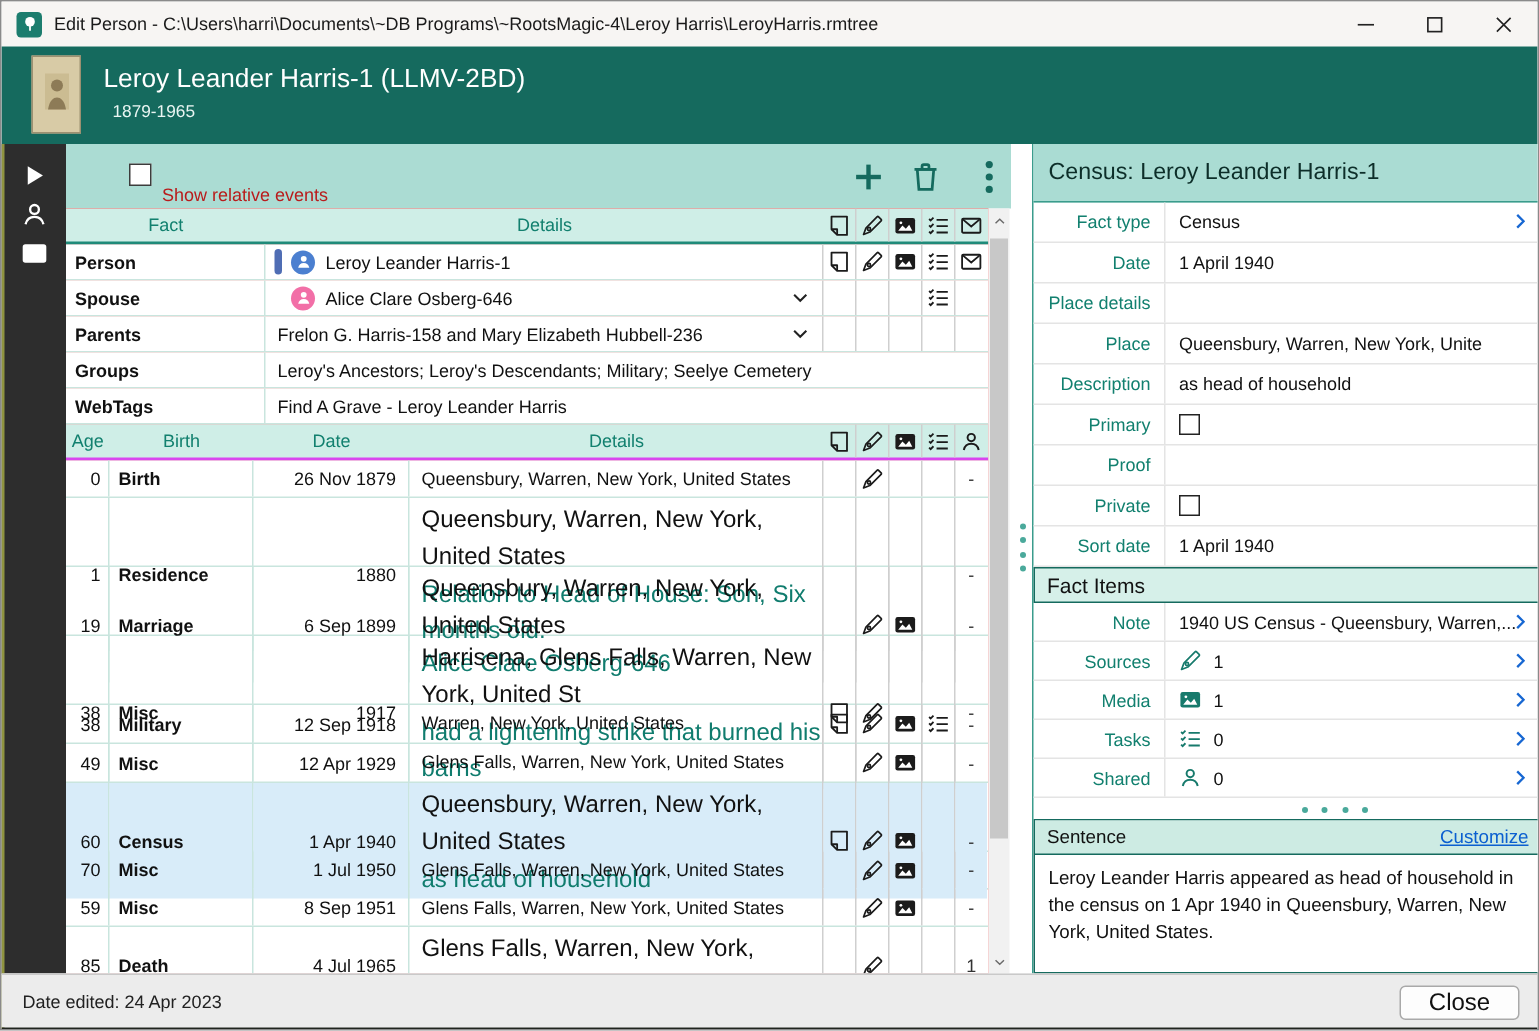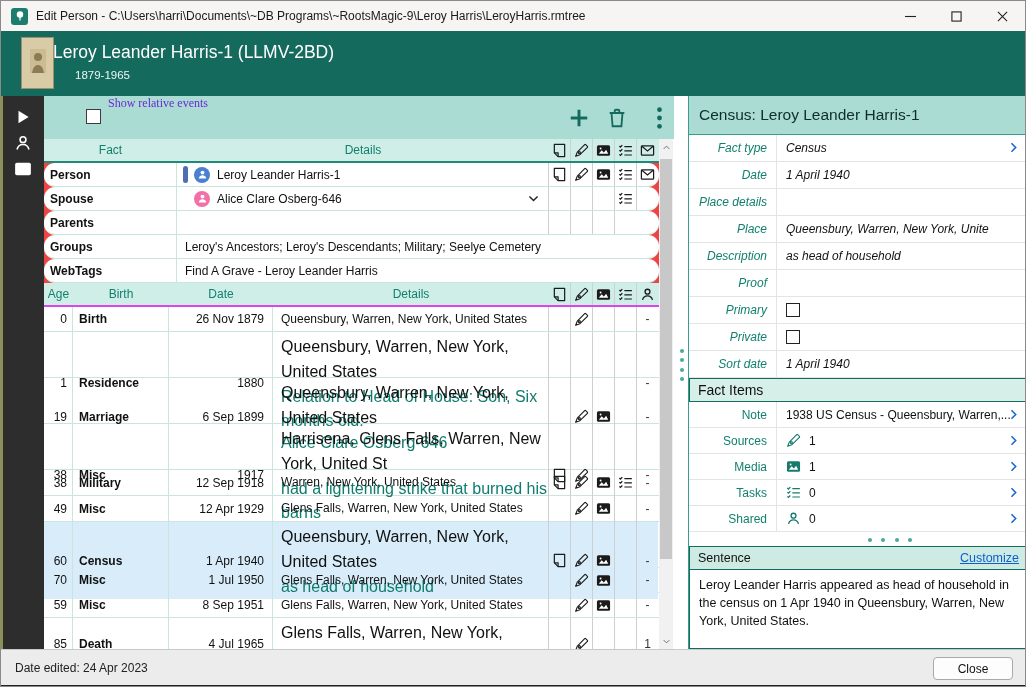--- a/index.html
+++ b/index.html
@@ -12,41 +12,41 @@
   .appicon svg { width:12px; height:12px; }
   .wtitle { margin-left:8px; font-size:12px; color:#1a1a1a; }
   .wbtns { position:absolute; right:0; top:0; height:30px; display:flex; }
   .wbtn { width:46px; height:30px; display:flex; align-items:center; justify-content:center; color:#222; }
   .wbtn svg { width:11px; height:11px; }
 
   
   .pheader { position:absolute; left:0; top:30px; right:0; height:65px; background:#156a5e; }
   .photo { position:absolute; left:20px; top:6px; width:33px; height:52px; background:#d8cba6; border:1px solid #9d9071; display:flex; align-items:center; justify-content:center; }
   .photo svg { width:22px; height:34px; }
-  .pname { position:absolute; left:52px; top:11px; color:#fff; font-size:17.5px; }
+  .pname { position:absolute; left:68px; top:11px; color:#fff; font-size:17.5px; }
   .pyears { position:absolute; left:74px; top:38px; color:#eaf6f3; font-size:11.5px; }
 
   
   .sidebar { position:absolute; left:0; top:95px; width:43px; height:553px; background:#2d2d2d; }
   .sideitem { position:absolute; left:0; width:43px; height:26px; display:flex; align-items:center; justify-content:center; color:#fff; }
   .sideitem svg { width:18px; height:18px; }
   .edgewall { position:absolute; left:0; top:95px; width:2px; height:592px; background:#8f9440; }
 
   
   .toolbar { position:absolute; left:43px; top:95px; width:630px; height:43px; background:#abdcd3; }
   .cb { position:absolute; left:42px; top:13px; width:15px; height:15px; background:#fff; border:1px solid #3c3c3c; }
-  .cblabel { position:absolute; left:64px; top:0; font-size:12px; color:#6d28d9;font-family:Liberation Serif, serif; }
+  .cblabel { position:absolute; left:64px; top:27px; font-size:12px; color:#b91c1c; }
   .tbtn { position:absolute; top:9px; width:26px; height:26px; color:#156a5e; display:flex; align-items:center; justify-content:center; }
   .tbtn svg { width:22px; height:22px; }
   .tbtn.dots svg { width:7px; height:24px; }
 
   
   .tablewrap { position:absolute; left:43px; top:138px; width:615px; height:510px; background:#ef4444; overflow:hidden; }
   .row { display:grid; border-bottom:1px solid #c9e5de; background:#fff; }
-  .prow { grid-template-columns:133px 372px 22px 22px 22px 22px 21px; height:24px;border-radius:11px; }
+  .prow { grid-template-columns:133px 372px 22px 22px 22px 22px 21px; height:24px; }
   .prow.span { grid-template-columns:133px 1fr; }
   .hrow1 { grid-template-columns:133px 372px 22px 22px 22px 22px 21px; height:24px; background:#cfeee7; border-bottom:2px solid #1f8a79; }
   .hrow2 { grid-template-columns:29px 96px 104px 276px 22px 22px 22px 22px 21px; height:24px; background:#cfeee7; border-bottom:2px solid #d946ef; }
   .frow { grid-template-columns:29px 96px 104px 276px 22px 22px 22px 22px 21px; height:25px; }
   .frow.tall { height:46px; }
   .frow.sel > div { background:#d8ecf9; }
   .c { display:flex; align-items:center; font-size:12px; color:#111; overflow:hidden; white-space:nowrap; }
   .hcell { justify-content:center; color:#12806f; font-size:12px; }
   .labelcell { font-weight:bold; padding-left:6px; border-right:1px solid #c9e5de; }
   .detcell { padding-left:5px; border-right:1px solid #cfcfcf; position:relative; }
@@ -72,54 +72,54 @@
   .varrow { position:absolute; left:0; width:14px; height:16px; display:flex; align-items:center; justify-content:center; color:#6a6a6a; }
   .varrow svg { width:9px; height:9px; }
   .vthumb { position:absolute; left:1px; top:20px; width:12px; height:400px; background:#c8c8c8; }
   .splitdots-v { position:absolute; left:679px; top:348px; width:8px; height:32px; display:flex; flex-direction:column; justify-content:space-between; }
   .splitdots-v i, .splitdots-h i { width:4px; height:4px; border-radius:50%; background:#4aa99b; }
   .splitdots-h { position:absolute; left:178px; top:-9px; width:44px; display:flex; justify-content:space-between; }
 
   
   .panel { position:absolute; left:687px; top:95px; width:339px; height:553px; background:#fff; border-left:1px solid #3a9c8c; }
   .panelheader { height:39px; background:#aadcd3; border-bottom:1px solid #3a9c8c; display:flex; align-items:center; padding-left:10px; font-size:15.5px; color:#0d2e29; }
-  .field { display:grid; grid-template-columns:88px 1fr; height:27px; border-bottom:1px solid #e4e4e4;font-style:italic; }
+  .field { display:grid; grid-template-columns:88px 1fr; height:27px; border-bottom:1px solid #e4e4e4; }
   .flabel { display:flex; align-items:center; justify-content:flex-end; padding-right:9px; color:#12806f; font-size:12px; border-right:1px solid #e4e4e4; }
   .fvalue { display:flex; align-items:center; padding-left:9px; font-size:12px; color:#111; position:relative; white-space:nowrap; overflow:hidden; }
   .fchev { position:absolute; right:7px; top:6px; color:#1767d2; }
   .fchev svg { width:13px; height:13px; }
   .pcheck { width:14px; height:14px; border:1.5px solid #222; background:#fff; }
   .sectionhdr { height:24px; border:1.5px solid #156a5e; background:#d6f0e9; display:flex; align-items:center; padding-left:8px; font-size:14px; color:#111; }
   .fitem { display:grid; grid-template-columns:88px 1fr; height:26px; border-bottom:1px solid #e4e4e4; }
   .fiicon { color:#177a6c; margin-right:8px; display:inline-flex; }
   .fiicon svg { width:15px; height:15px; }
   .sentence { position:absolute; left:0; top:450px; width:339px; height:103px; border:1.5px solid #156a5e; background:#fff; }
   .senthdr { height:23px; background:#cdebe3; border-bottom:1px solid #156a5e; display:flex; align-items:center; padding:0 8px; font-size:12.5px; color:#111;gap:48px; }
   .custlink { margin-left:auto; color:#0b5fd0; text-decoration:underline; font-size:12.5px; }
   .sentbody { padding:6px 9px; font-size:12.5px; line-height:1.45; color:#111; white-space:normal; }
 
   
   .statusbar { position:absolute; left:0; top:648px; right:0; height:36px; background:#ececec; border-top:1px solid #c9c9c9; }
   .dateedited { position:absolute; left:14px; top:11px; font-size:12px; color:#222; }
-  .closebtn { position:absolute; right:12px; top:7px; width:80px; height:23px; background:#fdfdfd; border:1px solid #a9a9a9; border-radius:4px; font-size:12px; color:#111; display:flex; align-items:center; justify-content:center; }
+  .closebtn { position:absolute; right:12px; top:7px; width:80px; height:23px; background:#fdfdfd; border:1px solid #a9a9a9; border-radius:4px; font-size:16px; color:#111; display:flex; align-items:center; justify-content:center; }
   .bottomstrip { position:absolute; left:0; top:684px; right:0; height:3px; background:#20241f; }
 </style>
 </head>
 <body>
 
 <div class="titlebar">
   <div class="appicon">
       <span style="display: inline-flex; width: 100%; height: 100%; align-items: center; justify-content: center;">
         <svg viewBox="0 0 16 16">
           <circle cx="8" cy="6" r="4.3" fill="#fff"></circle>
           <rect x="7.2" y="8.5" width="1.6" height="5.5" fill="#fff"></rect>
         </svg>
       </span>
     </div>
-  <div class="wtitle">Edit Person - C:\Users\harri\Documents\~DB Programs\~RootsMagic-9\Leroy Harris\LeroyHarris.rmtree</div>
+  <div class="wtitle">Edit Person - C:\Users\harri\Documents\~DB Programs\~RootsMagic-4\Leroy Harris\LeroyHarris.rmtree</div>
   <div class="wbtns">
     <div class="wbtn">
         <span style="display: inline-flex; width: 100%; height: 100%; align-items: center; justify-content: center;">
           <svg viewBox="0 0 12 12">
             <rect y="5.4" width="12" height="1.2" fill="currentColor"></rect>
           </svg>
         </span>
       </div>
     <div class="wbtn">
         <span style="display: inline-flex; width: 100%; height: 100%; align-items: center; justify-content: center;">
@@ -348,20 +348,28 @@
             <path d="M1.5 12.2l1.1 1.1 2-2.1"></path>
             <path d="M6.8 3.8h8M6.8 8.3h8M6.8 12.8h8"></path>
           </svg>
         </span>
       </div>
     <div class="c ic last"></div>
   </div>
 
   <div class="row prow">
     <div class="c labelcell">Parents</div>
+    <div class="c detcell">
+      <span style="padding-left:3px;">Frelon G. Harris-158 and Mary Elizabeth Hubbell-236</span>
+      <span class="ddchev"><span style="display: inline-flex; width: 100%; height: 100%; align-items: center; justify-content: center;">
+            <svg viewBox="0 0 16 16" fill="none" stroke="currentColor" stroke-width="1.7">
+              <path d="M3 5.5l5 5 5-5"></path>
+            </svg>
+          </span></span>
+    </div>
     <div class="c ic"></div>
     <div class="c ic"></div>
     <div class="c ic"></div>
     <div class="c ic"></div>
     <div class="c ic last"></div>
   </div>
 
   <div class="row prow span">
     <div class="c labelcell">Groups</div>
     <div class="c" style="padding-left:8px;">Leroy's Ancestors; Leroy's Descendants; Military; Seelye Cemetery</div>
@@ -764,50 +772,50 @@
         <span>Queensbury, Warren, New York, Unite</span>
       </div>
   </div>
   <div class="field">
     <div class="flabel">Description</div>
     <div class="fvalue">
         <span>as head of household</span>
       </div>
   </div>
   <div class="field">
+    <div class="flabel">Primary</div>
+    <div class="fvalue">
+        <span class="pcheck"></span>
+      </div>
+  </div>
+  <div class="field">
     <div class="flabel">Proof</div>
     <div class="fvalue">
         <span></span>
-      </div>
-  </div>
-  <div class="field">
-    <div class="flabel">Primary</div>
-    <div class="fvalue">
-        <span class="pcheck"></span>
       </div>
   </div>
   <div class="field">
     <div class="flabel">Private</div>
     <div class="fvalue">
         <span class="pcheck"></span>
       </div>
   </div>
   <div class="field">
     <div class="flabel">Sort date</div>
     <div class="fvalue">
         <span>1 April 1940</span>
       </div>
   </div>
 
   <div class="sectionhdr">Fact Items</div>
 
   <div class="fitem">
     <div class="flabel">Note</div>
     <div class="fvalue">
-        <span>1938 US Census - Queensbury, Warren,...</span>
+        <span>1940 US Census - Queensbury, Warren,...</span>
       <span class="fchev"><span style="display: inline-flex; width: 100%; height: 100%; align-items: center; justify-content: center;">
             <svg viewBox="0 0 16 16" fill="none" stroke="currentColor" stroke-width="1.9">
               <path d="M5.5 2.8l5.2 5.2-5.2 5.2"></path>
             </svg>
           </span></span>
       </div>
   </div>
   <div class="fitem">
     <div class="flabel">Sources</div>
     <div class="fvalue">

